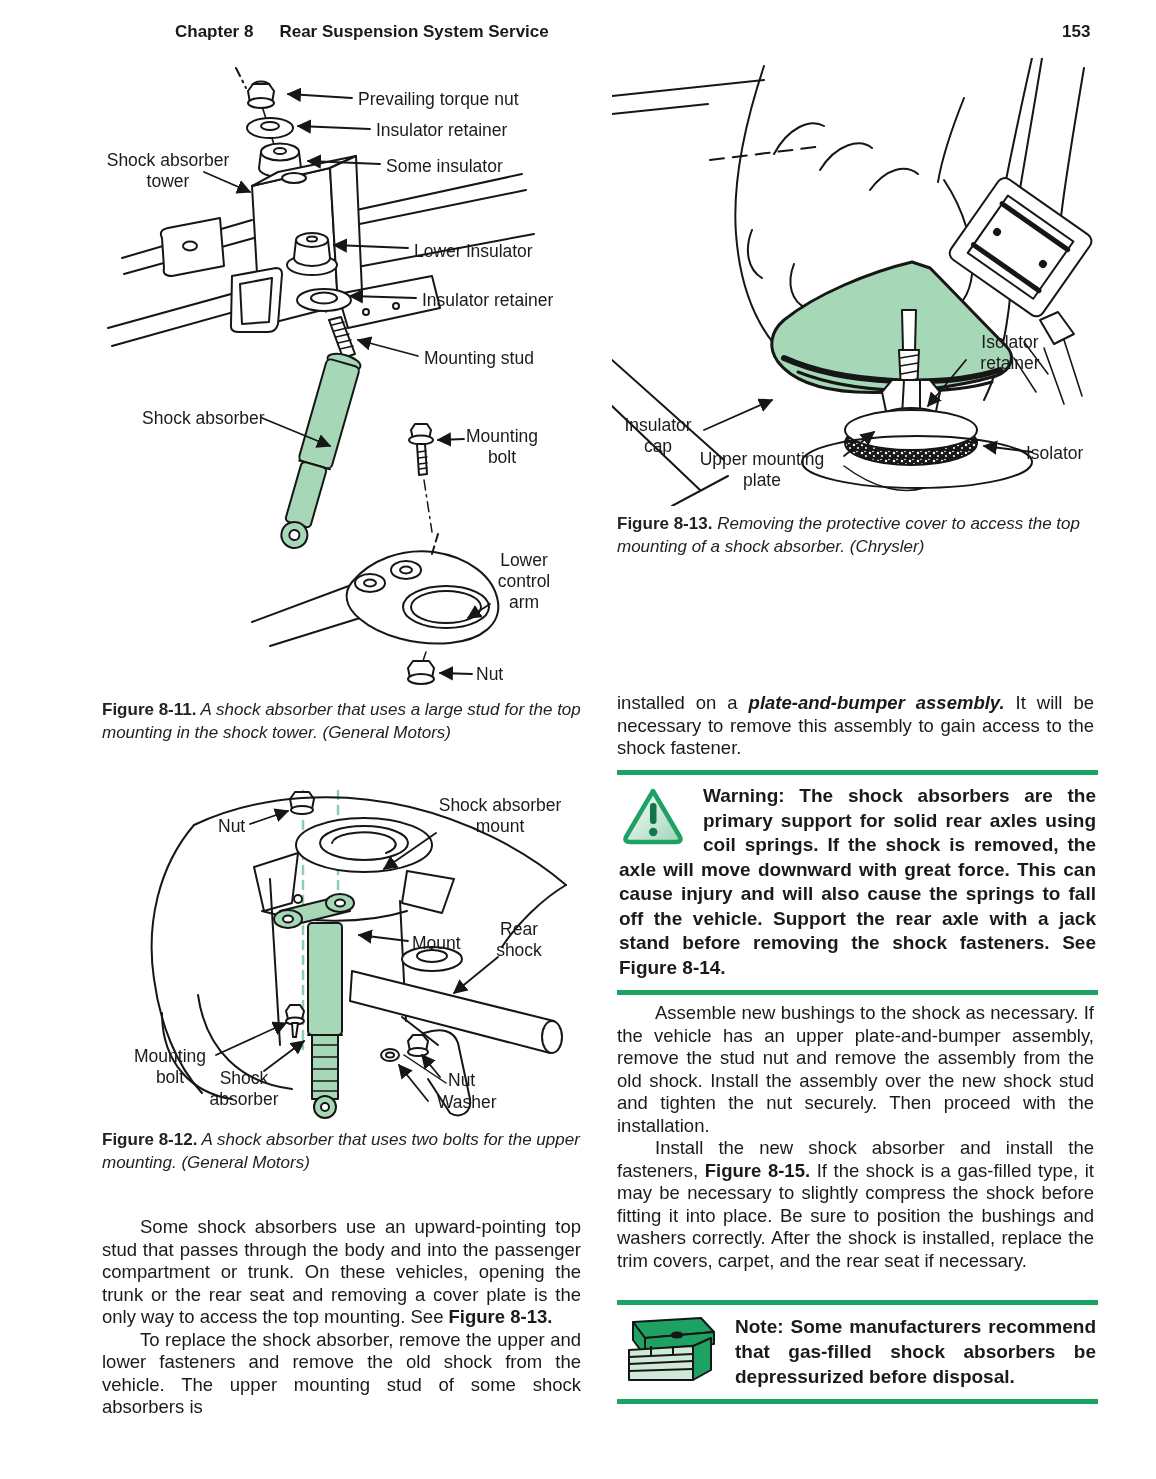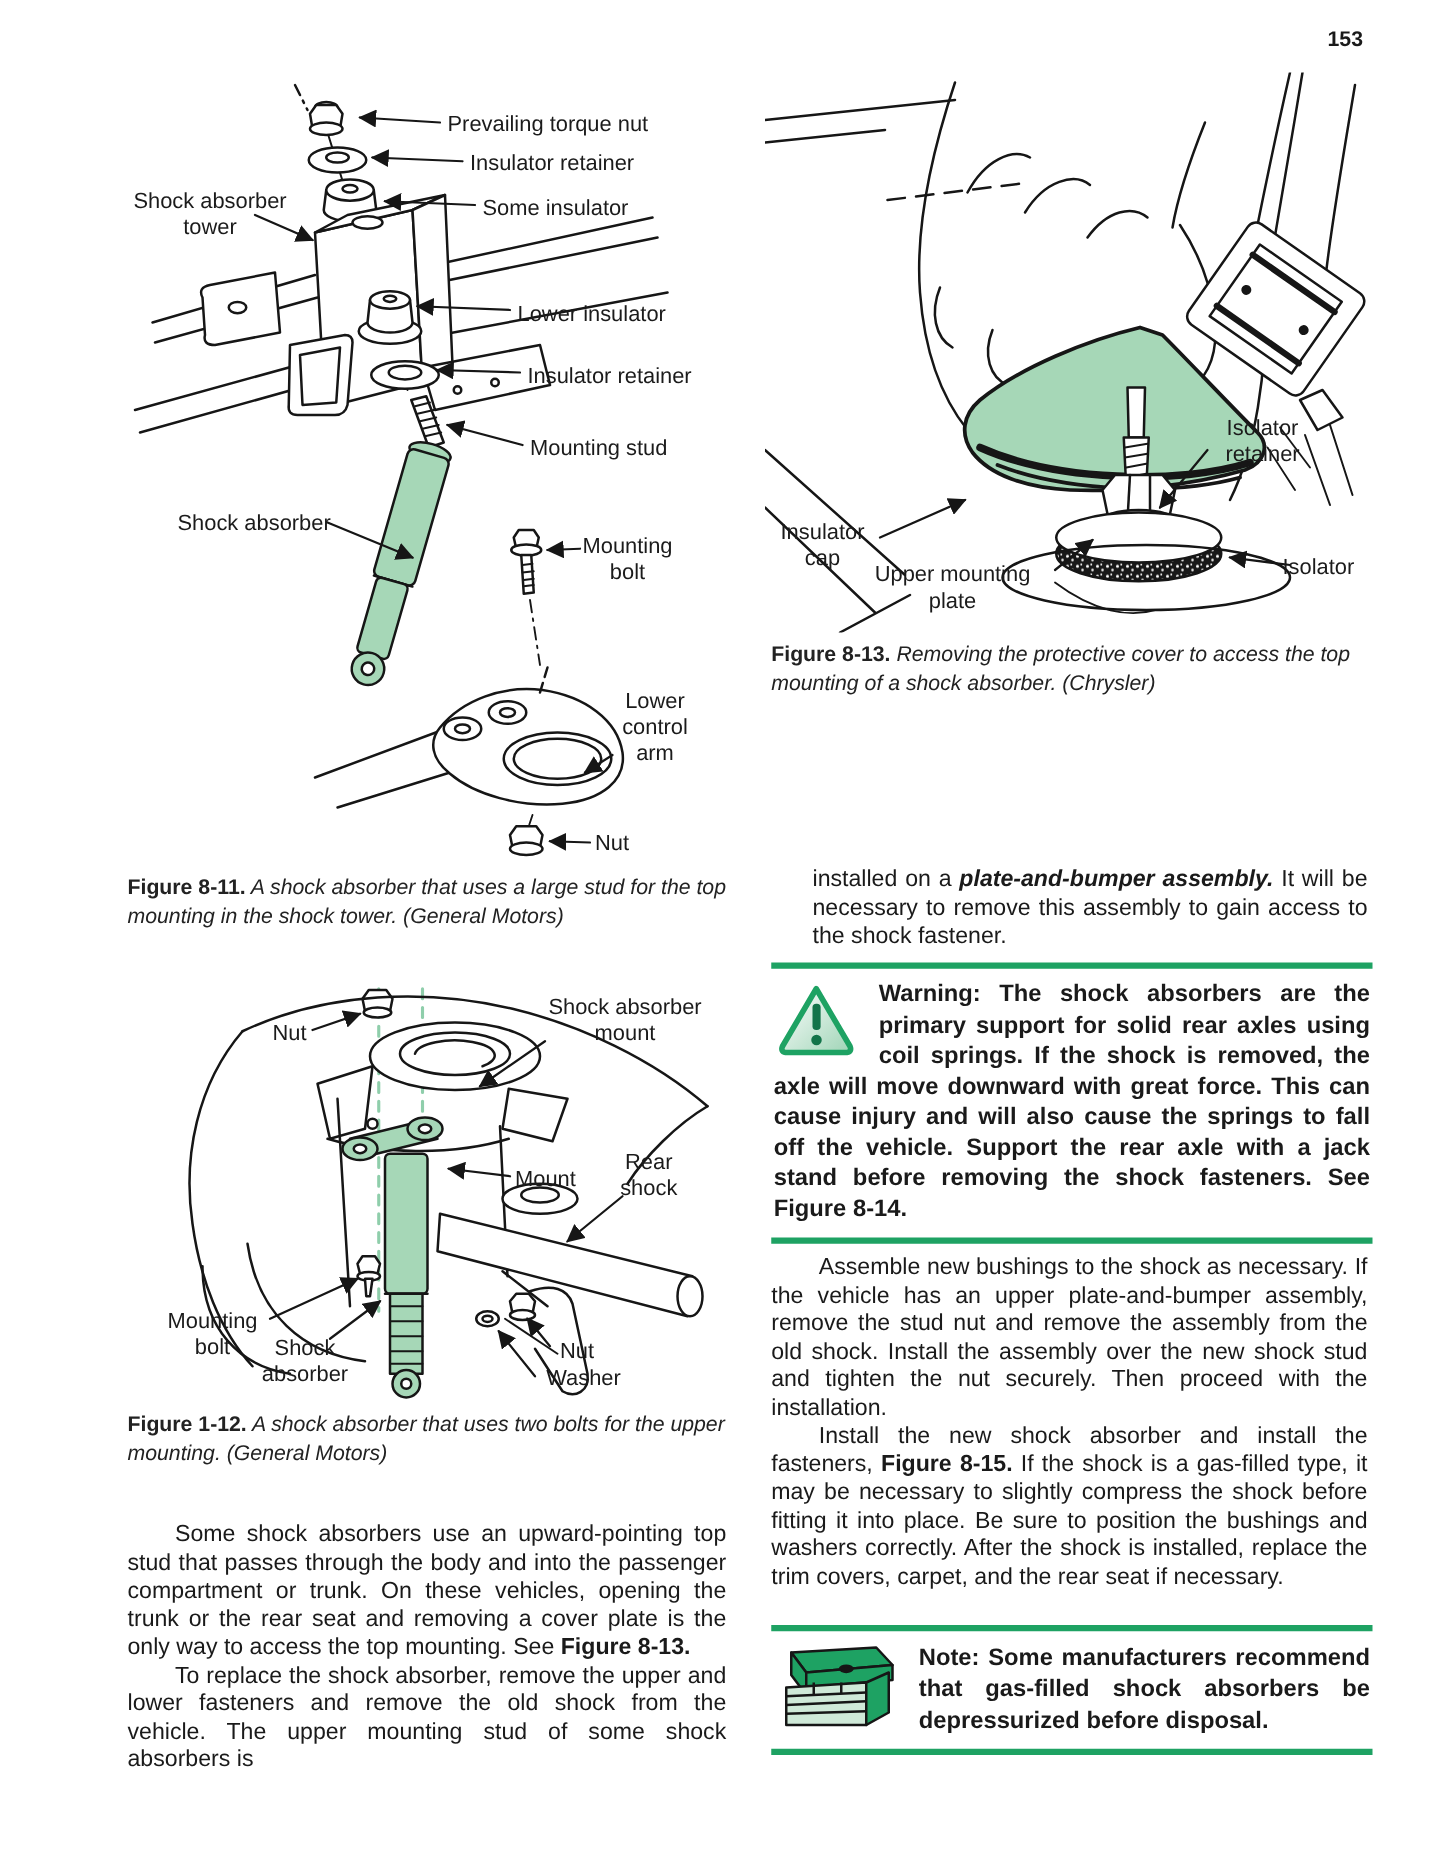--- a/index.html
+++ b/index.html
@@ -18,34 +18,37 @@
   .running-header .chap{margin-right:26px;}
   .page-number{position:absolute;top:22px;left:1062px;font-size:17px;font-weight:bold;}
   .fig{position:absolute;}
   .fig svg{position:absolute;left:0;top:0;}
   .fig-label{position:absolute;font-size:17.5px;line-height:21px;color:#1b1b1b;}
   .tc{text-align:center;}
   .caption{position:absolute;font-size:17px;line-height:23px;font-style:italic;color:#222;}
   .caption b{font-style:normal;}
   .body-text{position:absolute;font-size:18.5px;line-height:22.5px;text-align:justify;}
   .body-text p{margin:0;text-indent:38px;}
-  .body-text p.noindent{text-indent:0;margin-left:33px;}
+  .body-text p.noindent{text-indent:0;}
   .greenbox{
     position:absolute;border-top:5px solid var(--accent-green);
     border-bottom:5px solid var(--accent-green);padding:9px 2px 10px 2px;
   }
   .boxtext{font-weight:bold;font-size:19px;line-height:24.5px;text-align:justify;}
   .boxicon{float:left;margin:2px 18px 2px 2px;}
   .notetext{font-weight:bold;font-size:19px;line-height:25px;text-align:justify;}
 </style>
 </head>
 <body>
 
 <div class="page">
 
+  <div class="running-header">
+    <span class="chap">Chapter 8</span><span>Rear Suspension System Service</span>
+  </div>
   <div class="page-number">153</div>
 
   <div class="fig" style="left:102px;top:62px;width:478px;height:632px;">
     <svg viewBox="0 0 478 632" width="478" height="632">
       <defs>
         <marker id="ah1" viewBox="0 0 10 10" refX="9" refY="5" markerWidth="8" markerHeight="8" orient="auto-start-reverse">
           <path d="M0,0 L10,5 L0,10 z" fill="#161616"></path>
         </marker>
       </defs>
       <g fill="none" stroke="#161616" stroke-width="2" stroke-linecap="round" stroke-linejoin="round">
@@ -246,21 +249,21 @@
     <div class="fig-label tc" style="left:318px;top:12px;width:160px;">Shock absorber mount</div>
     <div class="fig-label" style="left:310px;top:150px;">Mount</div>
     <div class="fig-label tc" style="left:380px;top:136px;width:74px;">Rear shock</div>
     <div class="fig-label tc" style="left:16px;top:263px;width:104px;">Mounting bolt</div>
     <div class="fig-label tc" style="left:86px;top:285px;width:112px;">Shock absorber</div>
     <div class="fig-label" style="left:346px;top:287px;">Nut</div>
     <div class="fig-label" style="left:335px;top:309px;">Washer</div>
   </div>
 
   <div class="caption" style="left:102px;top:1128px;width:482px;">
-    <b>Figure 1-12.</b><i> A shock absorber that uses two bolts for the upper mounting. (General Motors)</i>
+    <b>Figure 8-12.</b><i> A shock absorber that uses two bolts for the upper mounting. (General Motors)</i>
   </div>
 
   <div class="body-text" style="left:102px;top:1216px;width:479px;">
     <p><span>Some shock absorbers use an upward-pointing top stud that passes through the body and into the passenger compartment or trunk. On these vehicles, opening the trunk or the rear seat and removing a cover plate is the only way to access the top mounting. See </span><b>Figure 8-13.</b></p>
     <p>To replace the shock absorber, remove the upper and lower fasteners and remove the old shock from the vehicle. The upper mounting stud of some shock absorbers is</p>
   </div>
 
   <div class="fig" style="left:612px;top:58px;width:490px;height:448px;">
     <svg viewBox="0 0 490 448" width="490" height="448">
       <defs>

